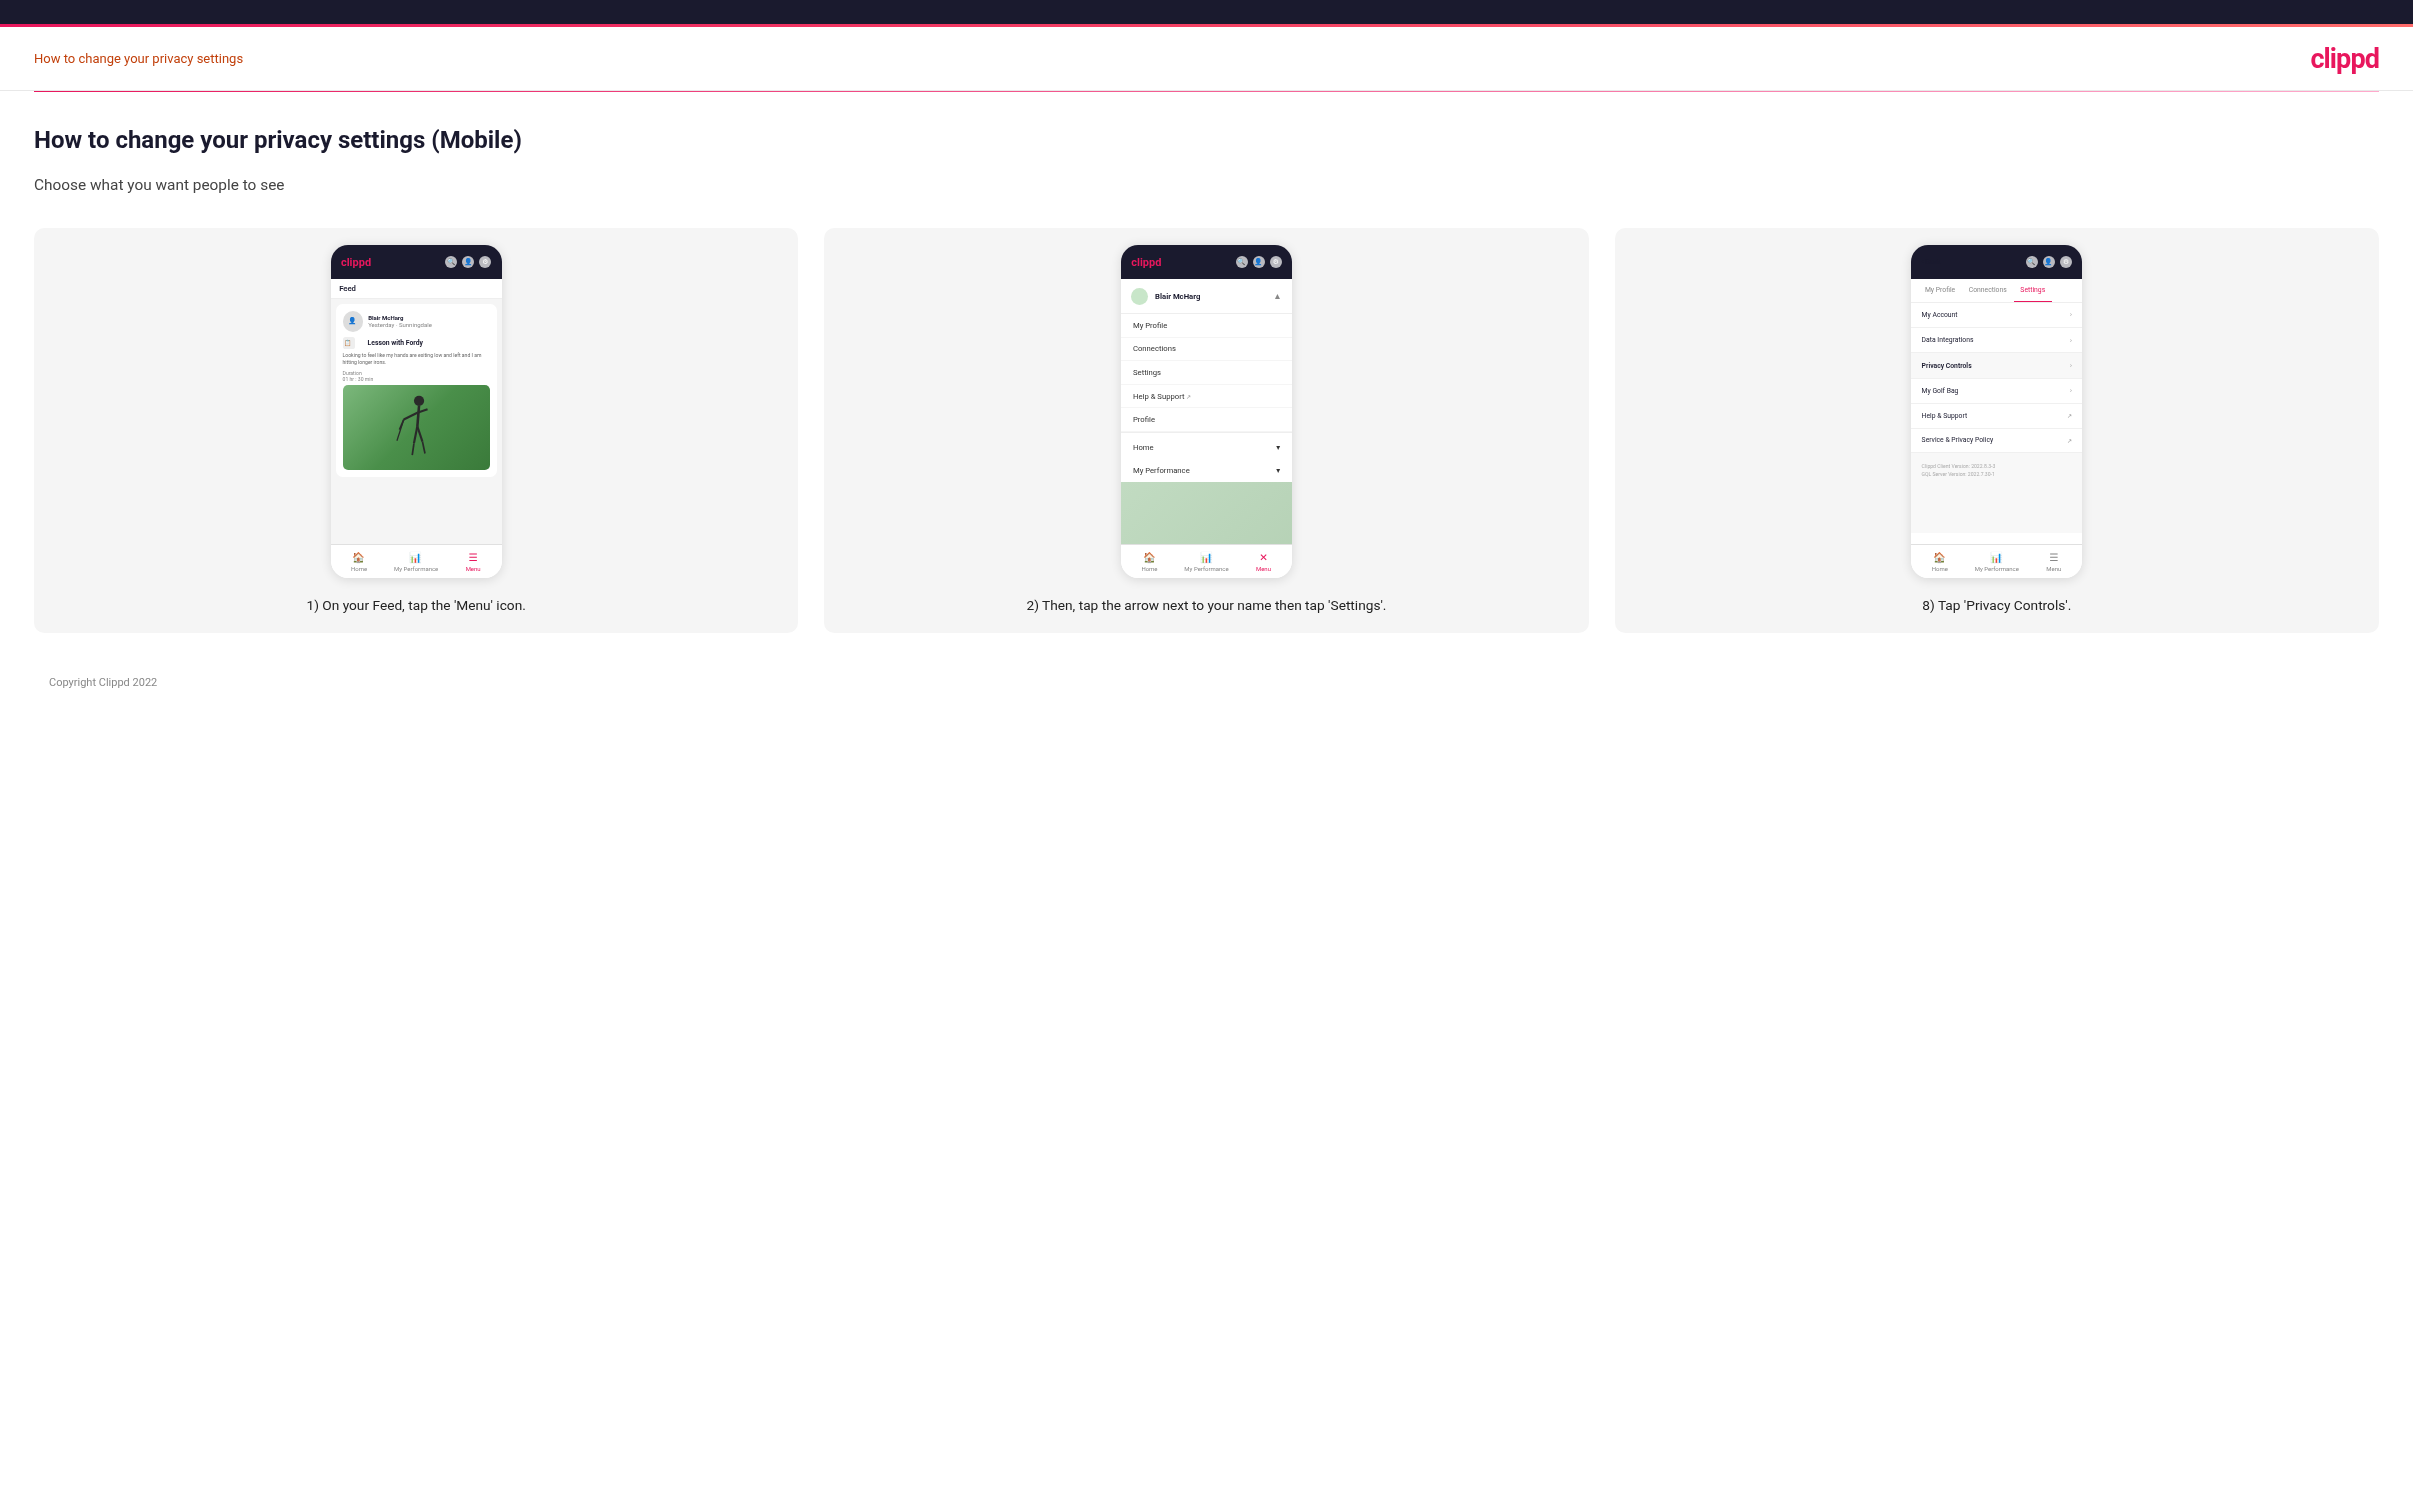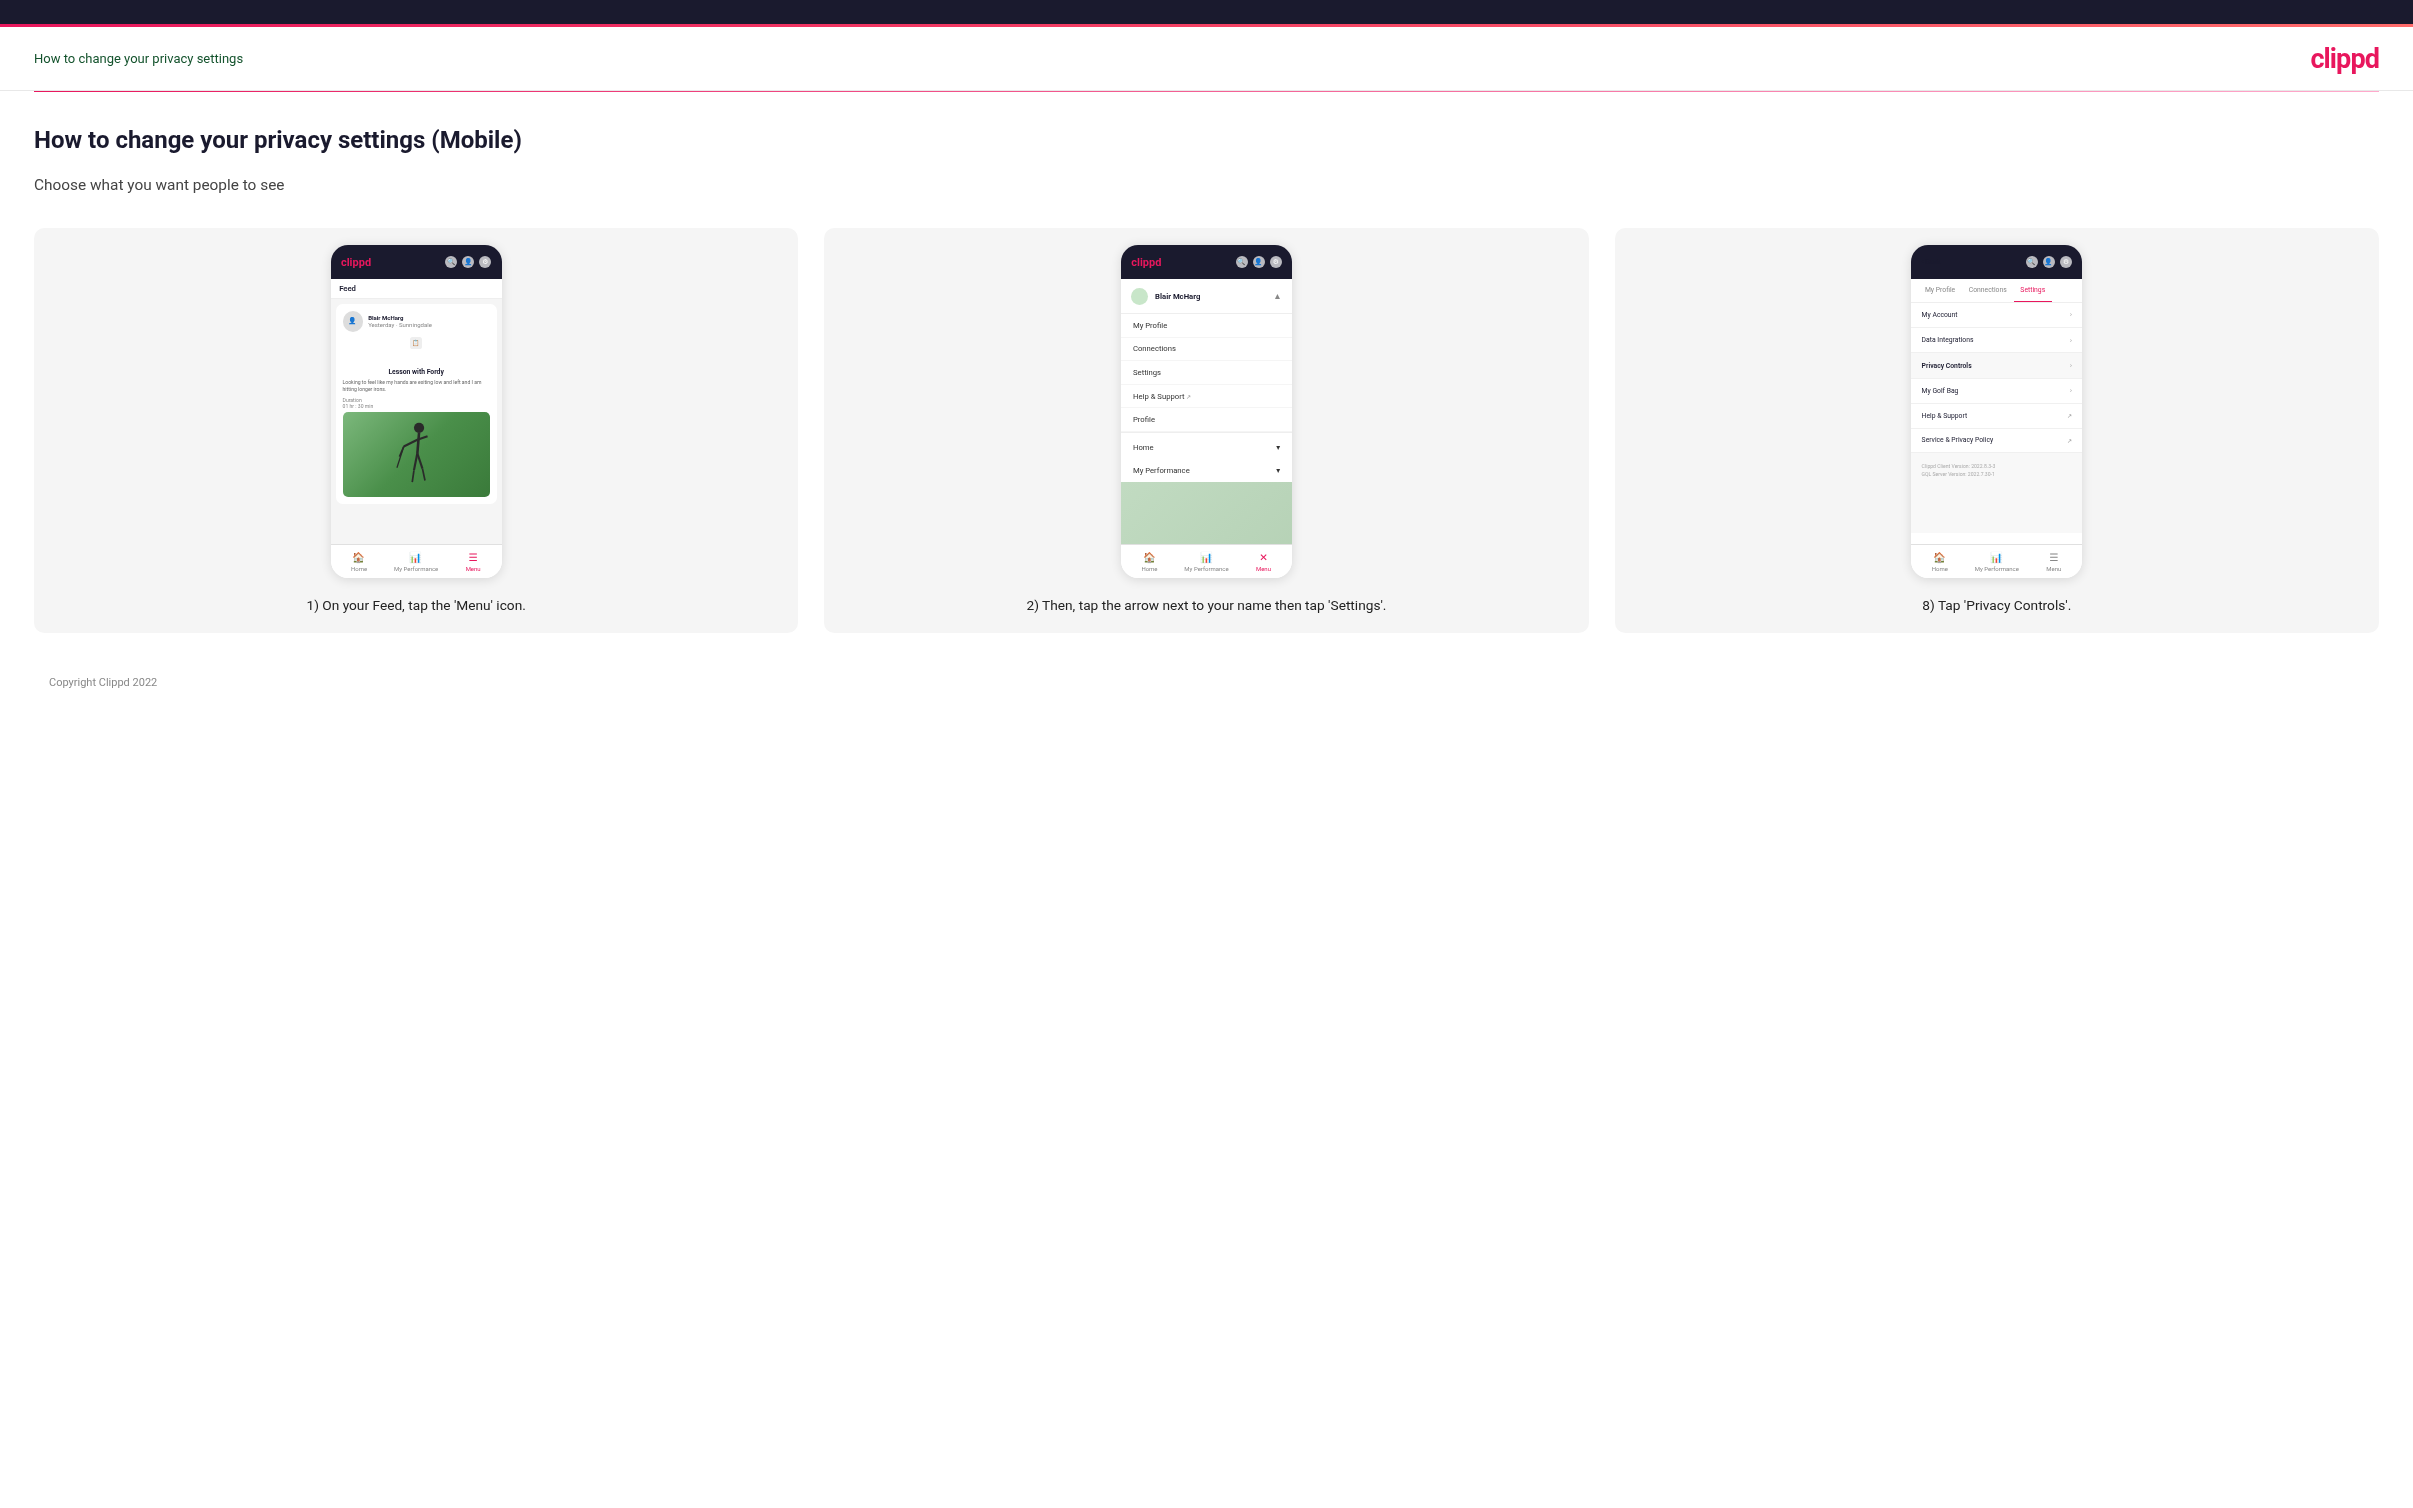--- a/index.html
+++ b/index.html
@@ -28,21 +28,21 @@
     .header {
       display: flex;
       align-items: center;
       justify-content: space-between;
       padding: 15.4px 34px;
       border-bottom: 0.9px solid #e8e8e8;
     }
 
     .header-title {
       font-size: 13px;
-      color: #14532d;
+      color: #c2410c;
       font-weight: 400;
     }
 
     .logo {
       font-size: 27px;
       font-weight: 700;
       color: #e8175d;
       letter-spacing: -0.9px;
     }
 
@@ -220,23 +220,22 @@
       color: #1a1a2e;
     }
 
     .post-user-sub {
       color: #888;
     }
 
     .post-lesson-row {
       display: flex;
       align-items: center;
-      gap: 19px;
+      gap: 13px;
       margin-bottom: 3.4px;
-      flex-direction: column;
     }
 
     .lesson-icon {
       width: 12px;
       height: 12px;
       background: #eee;
       border-radius: 2.6px;
       display: flex;
       align-items: center;
       justify-content: center;

